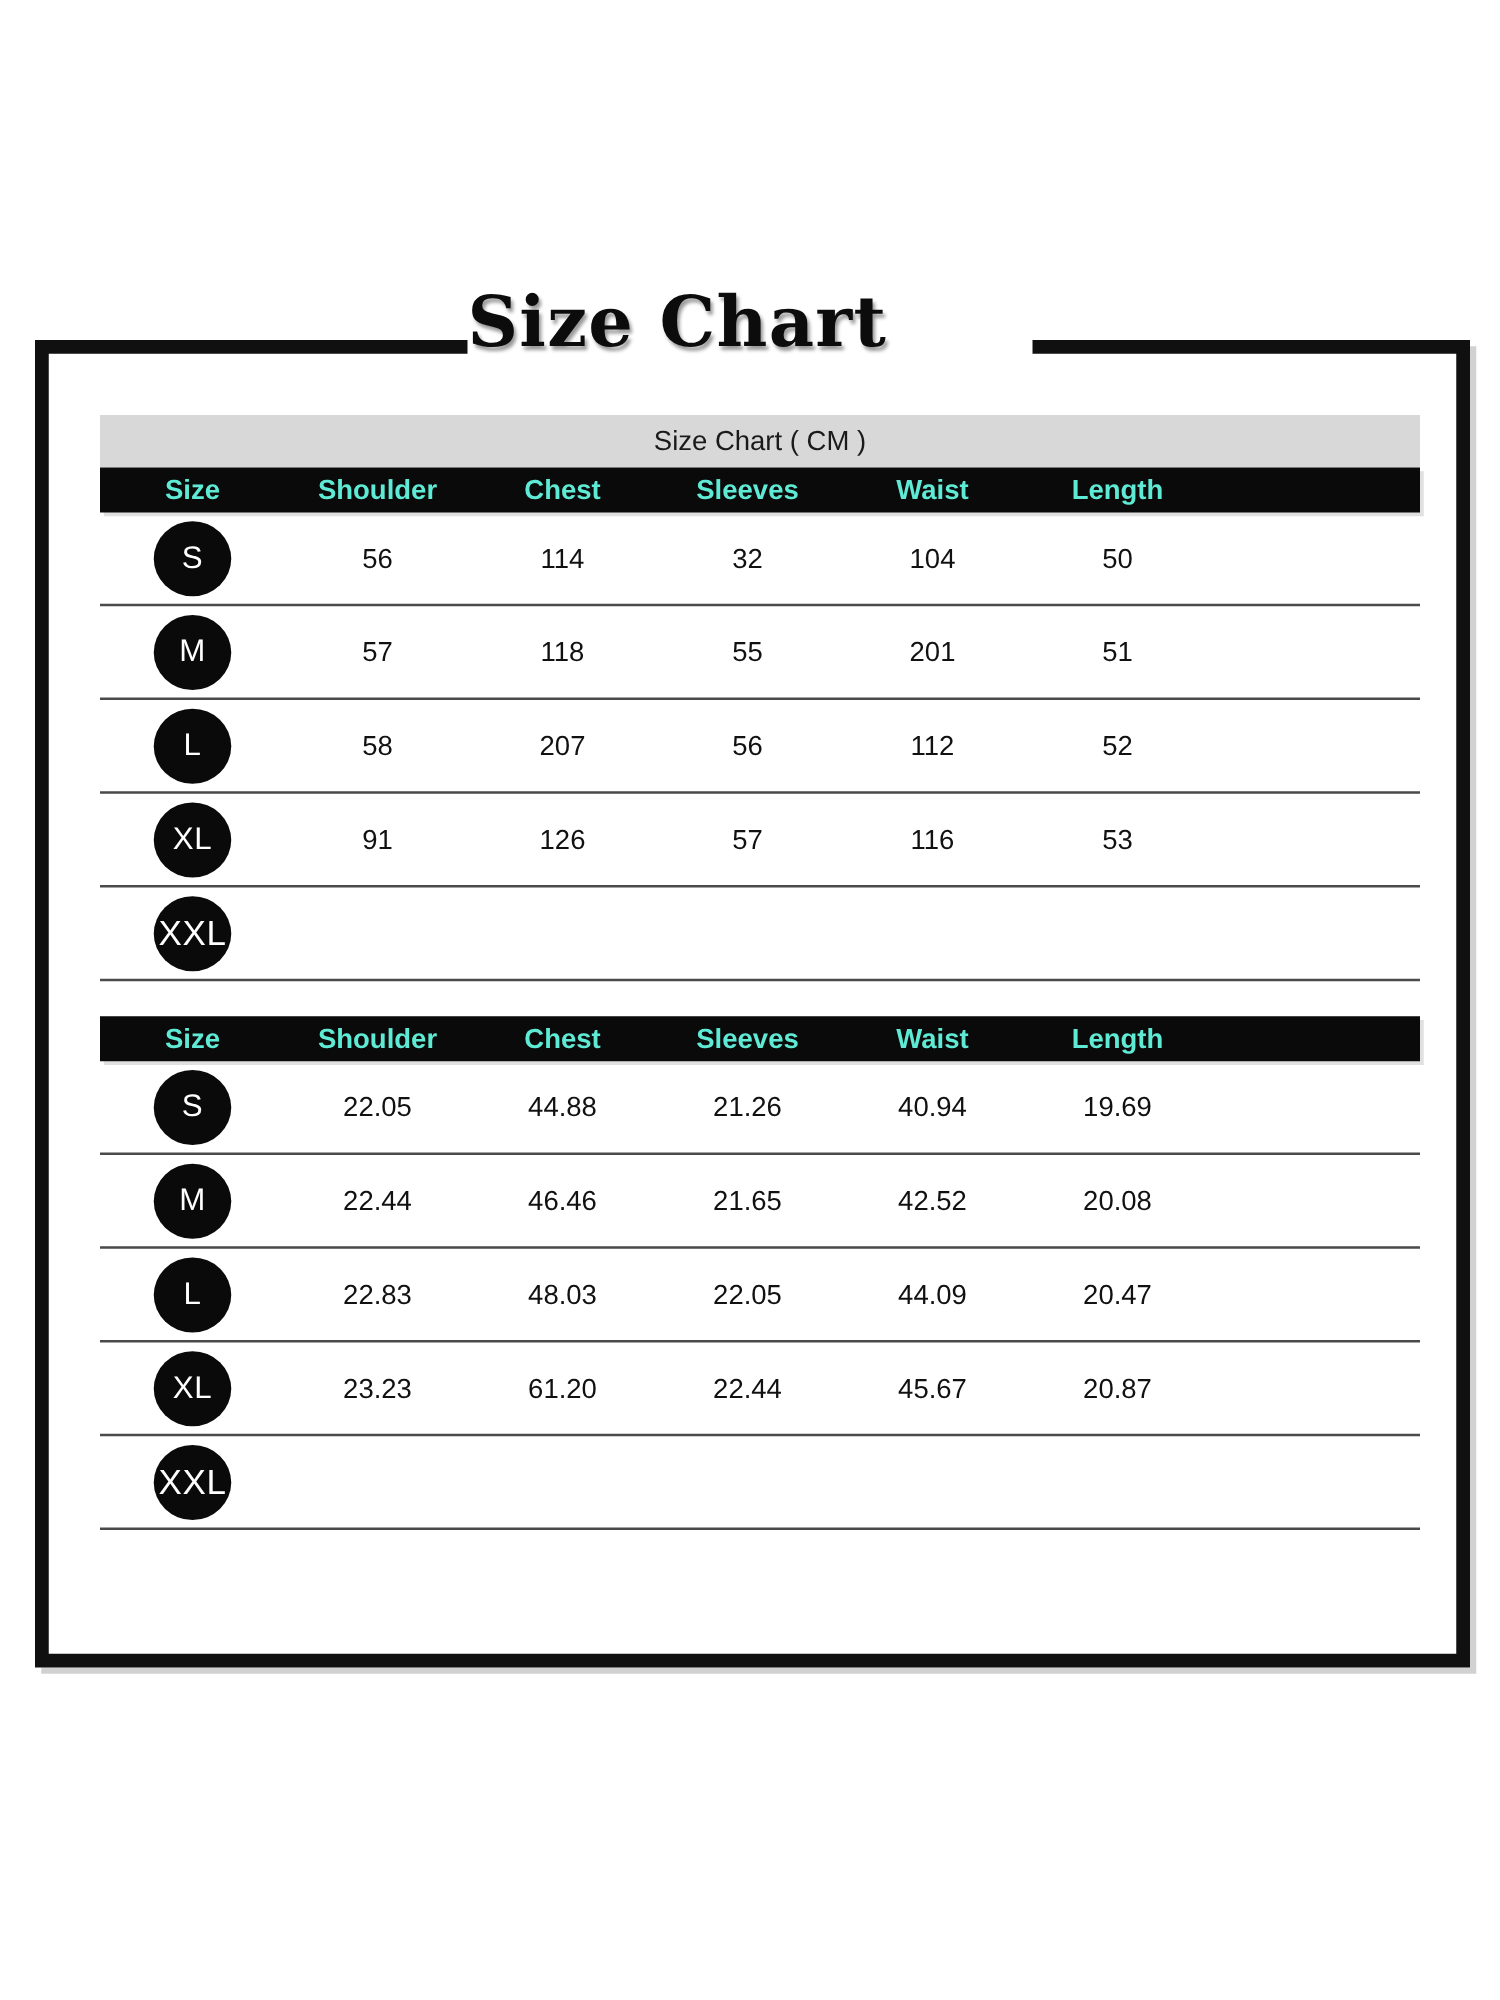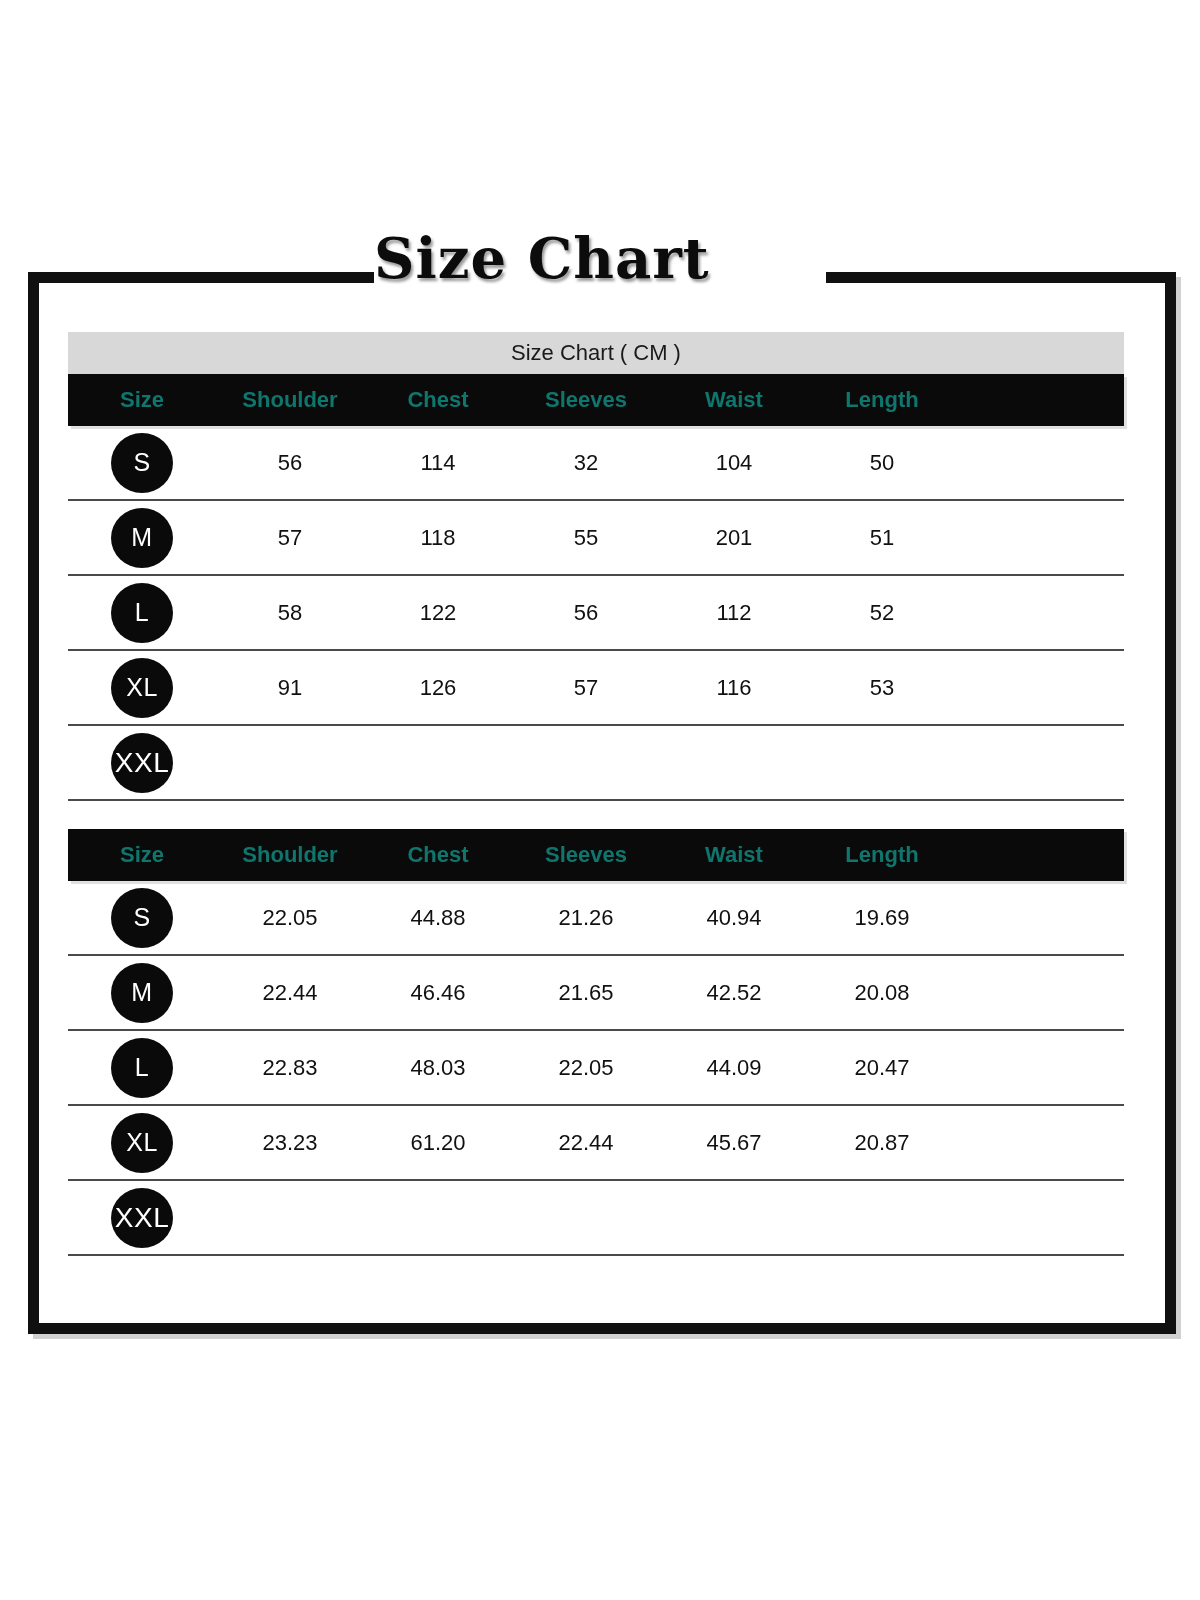--- a/index.html
+++ b/index.html
@@ -44,42 +44,42 @@
     font-size: 56px;
     line-height: 68px;
     letter-spacing: 1px;
     color: #0c0c0c;
     text-shadow: 2px 3px 3px rgba(0,0,0,0.40);
     white-space: nowrap;
   }
 
   
   .content {
-    padding: 49px 0 0 29px;
+    padding: 49px 0 0 41px;
   }
   .size-table {
     width: 1056px;
   }
   .table-gap { height: 28px; }
 
   .caption {
     height: 42px;
     line-height: 42px;
     background: #d8d8d8;
     text-align: center;
     font-size: 22px;
     color: #1a1a1a;
   }
 
   .thead {
     display: grid;
     grid-template-columns: repeat(6, 148px) 1fr;
-    height: 52px;
+    height: 36px;
     background: #0a0a0a;
-    color: #0f766e;
+    color: #5eead4;
     align-items: center;
     text-align: center;
     font-weight: bold;
     font-size: 22px;
     box-shadow: 3px 3px 0 rgba(0,0,0,0.12);
   }
 
   .row {
     display: grid;
     grid-template-columns: repeat(6, 148px) 1fr;
@@ -147,21 +147,21 @@
             <div>55</div>
             <div>201</div>
             <div>51</div>
             <div></div>
           </div>
           <div class="row">
             <div>
               <div class="badge">L</div>
             </div>
             <div>58</div>
-            <div>122</div>
+            <div>207</div>
             <div>56</div>
             <div>112</div>
             <div>52</div>
             <div></div>
           </div>
           <div class="row">
             <div>
               <div class="badge">XL</div>
             </div>
             <div>91</div>

